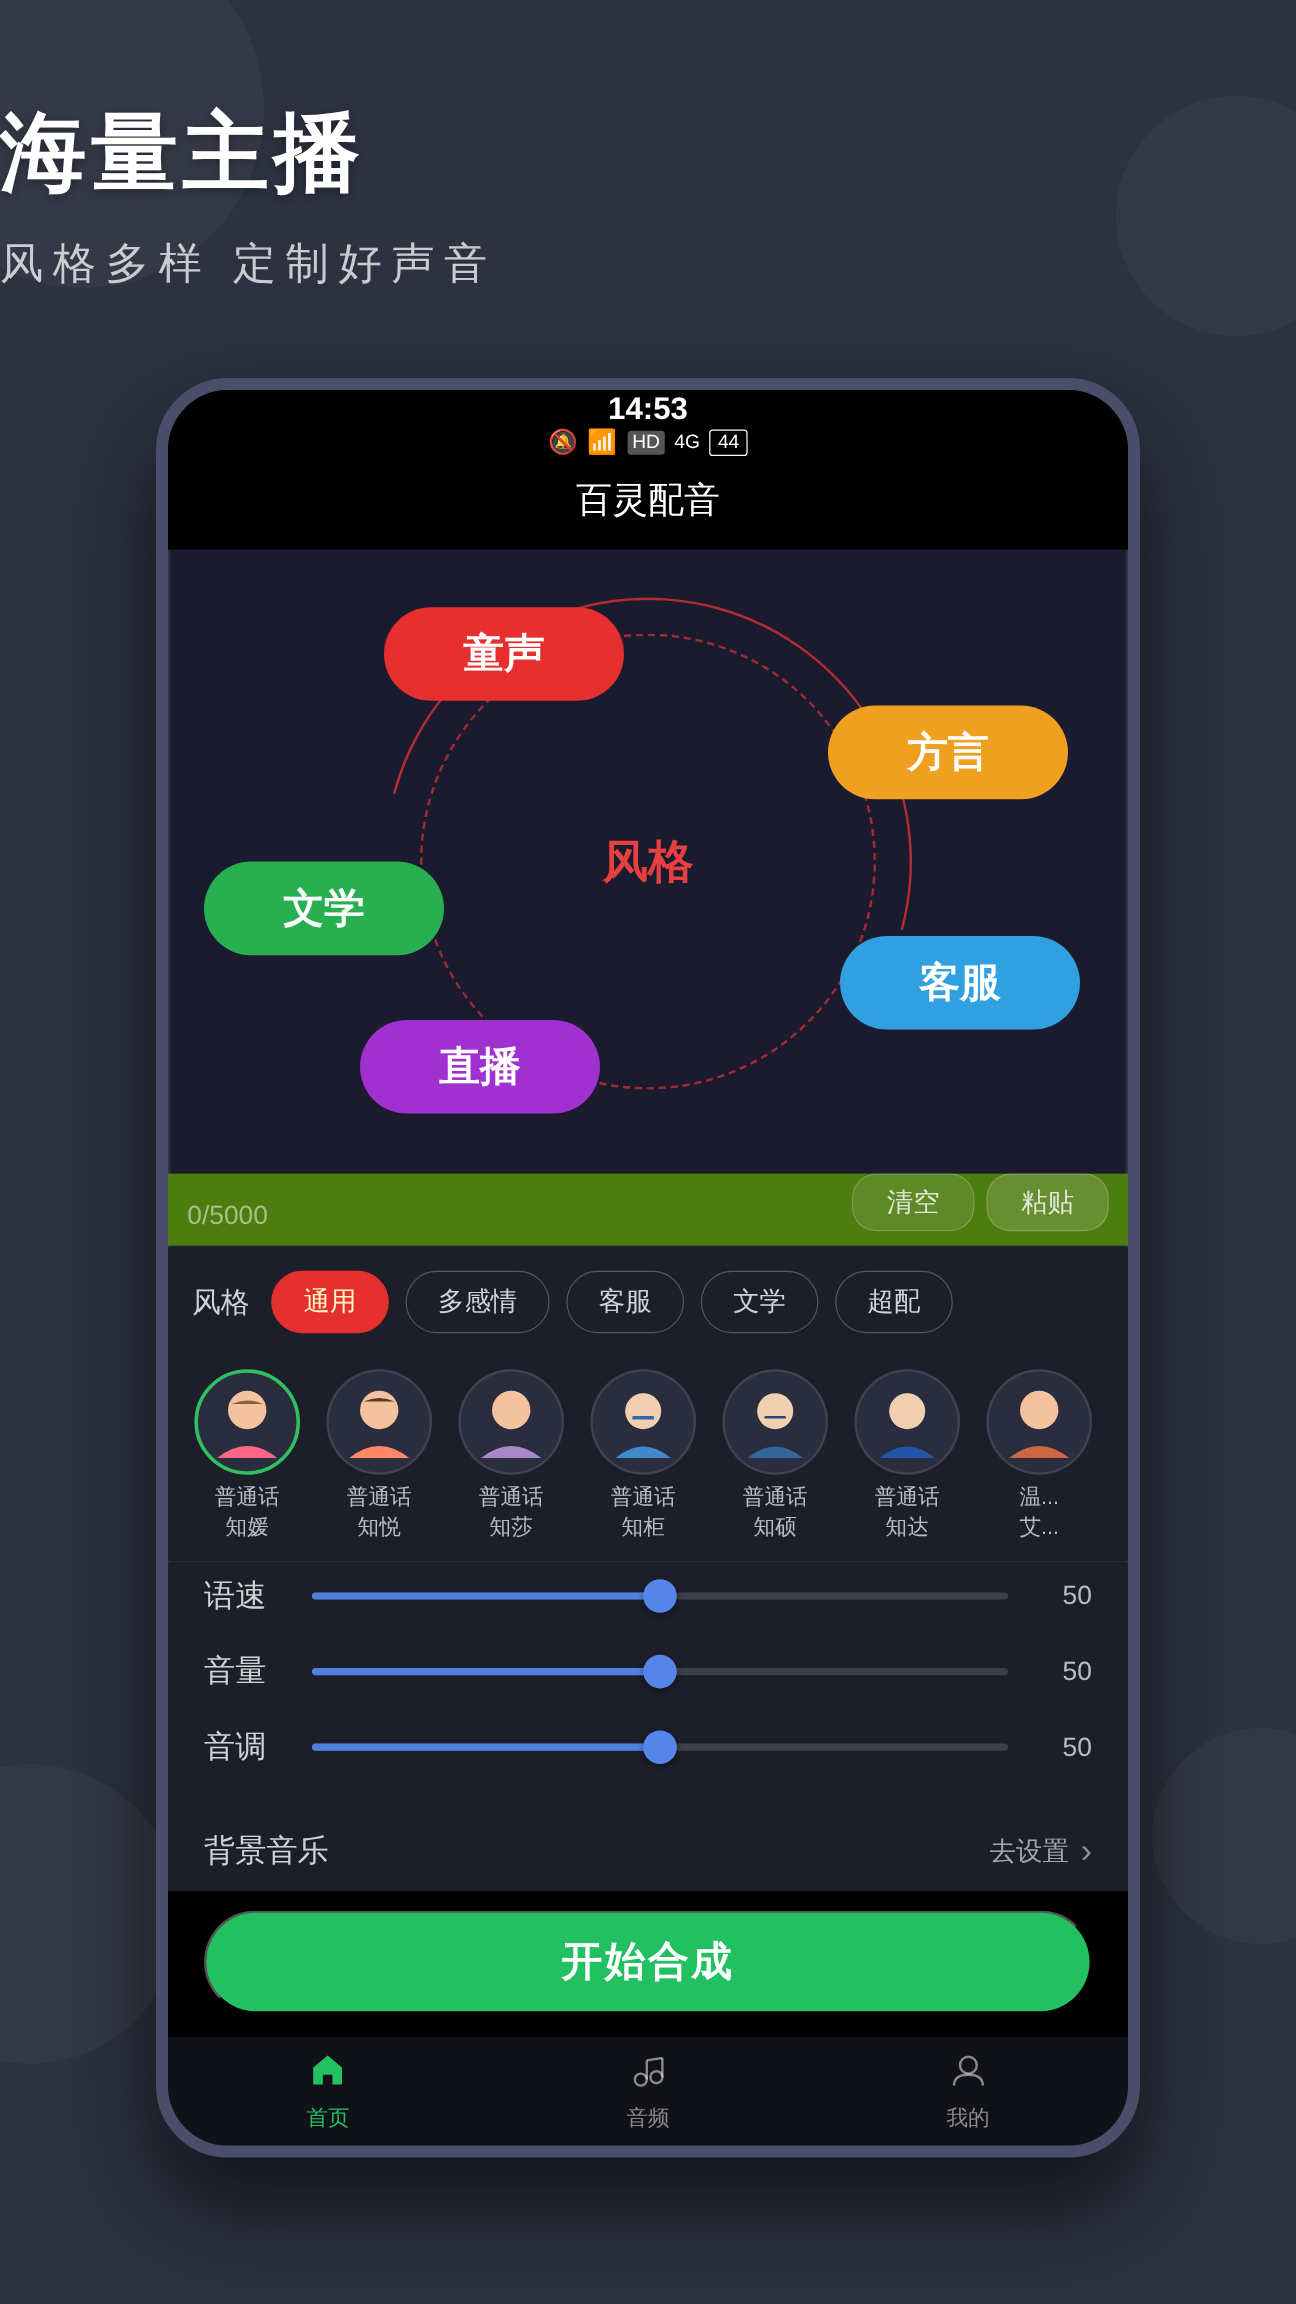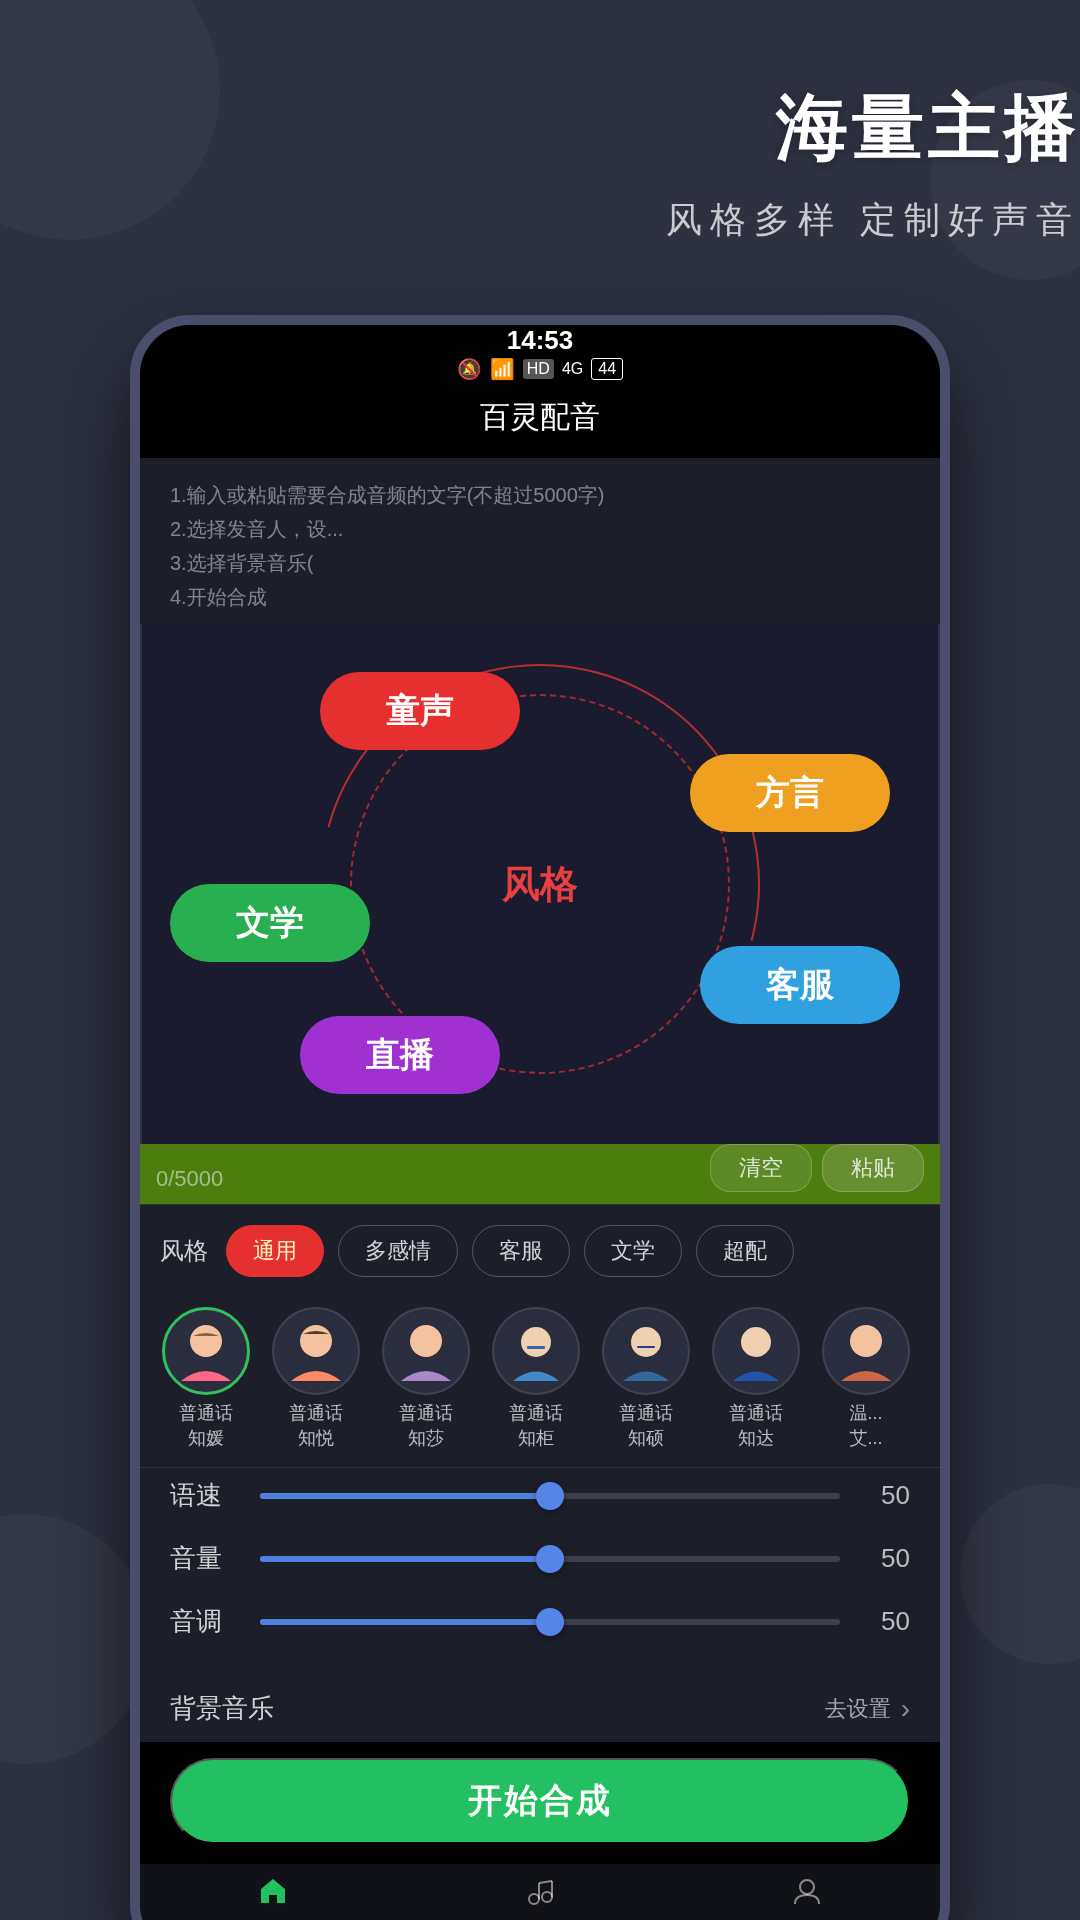--- a/index.html
+++ b/index.html
@@ -20,21 +20,21 @@
     .bg-circle {
       position: absolute;
       border-radius: 50%;
       background: rgba(255,255,255,0.04);
       pointer-events: none;
     }
 
     
     .page-header {
       width: 100%;
-      text-align: right;
+      text-align: left;
       padding: 80px 0 40px;
       position: relative;
       z-index: 2;
     }
     .page-title {
       font-size: 72px;
       font-weight: 900;
       color: #ffffff;
       letter-spacing: 4px;
       text-shadow: 0 2px 8px rgba(0,0,0,0.3);
@@ -345,21 +345,21 @@
       height: 28px;
       background: #5585e8;
       border-radius: 50%;
       top: 50%;
       left: 50%;
       transform: translate(-50%, -50%);
       box-shadow: 0 2px 6px rgba(0,0,0,0.4);
     }
     .slider-value {
       color: rgba(255,255,255,0.7);
-      font-size: 26px;
+      font-size: 22px;
       width: 50px;
       text-align: right;
     }
 
     
     .bg-music-row {
       display: flex;
       align-items: center;
       justify-content: space-between;
       padding: 14px 30px 16px;
@@ -455,26 +455,20 @@
         <span class="status-icon-text" style="font-size:16px;background:#555;color:#fff;padding:1px 4px;border-radius:3px;">HD</span>
         <span class="status-icon-text" style="font-size:16px;">4G</span>
         <span class="status-icon-text" style="font-size:16px;border:1px solid #fff;padding:1px 6px;border-radius:3px;">44</span>
       </div>
     </div>
 
     <div class="app-header">
       <span class="app-title">百灵配音</span>
     </div>
 
-    <div class="instructions">
-      <p>1.输入或粘贴需要合成音频的文字(不超过5000字)</p>
-      <p>2.选择发音人，设...</p>
-      <p>3.选择背景音乐(</p>
-      <p>4.开始合成</p>
-    </div>
 
     <div class="style-wheel-area">
 
       <div class="circle-solid"></div>
 
       <div class="circle-outline"></div>
 
       <div class="center-label">风格</div>
 
       <div class="style-pill pill-fangyan">方言</div>

